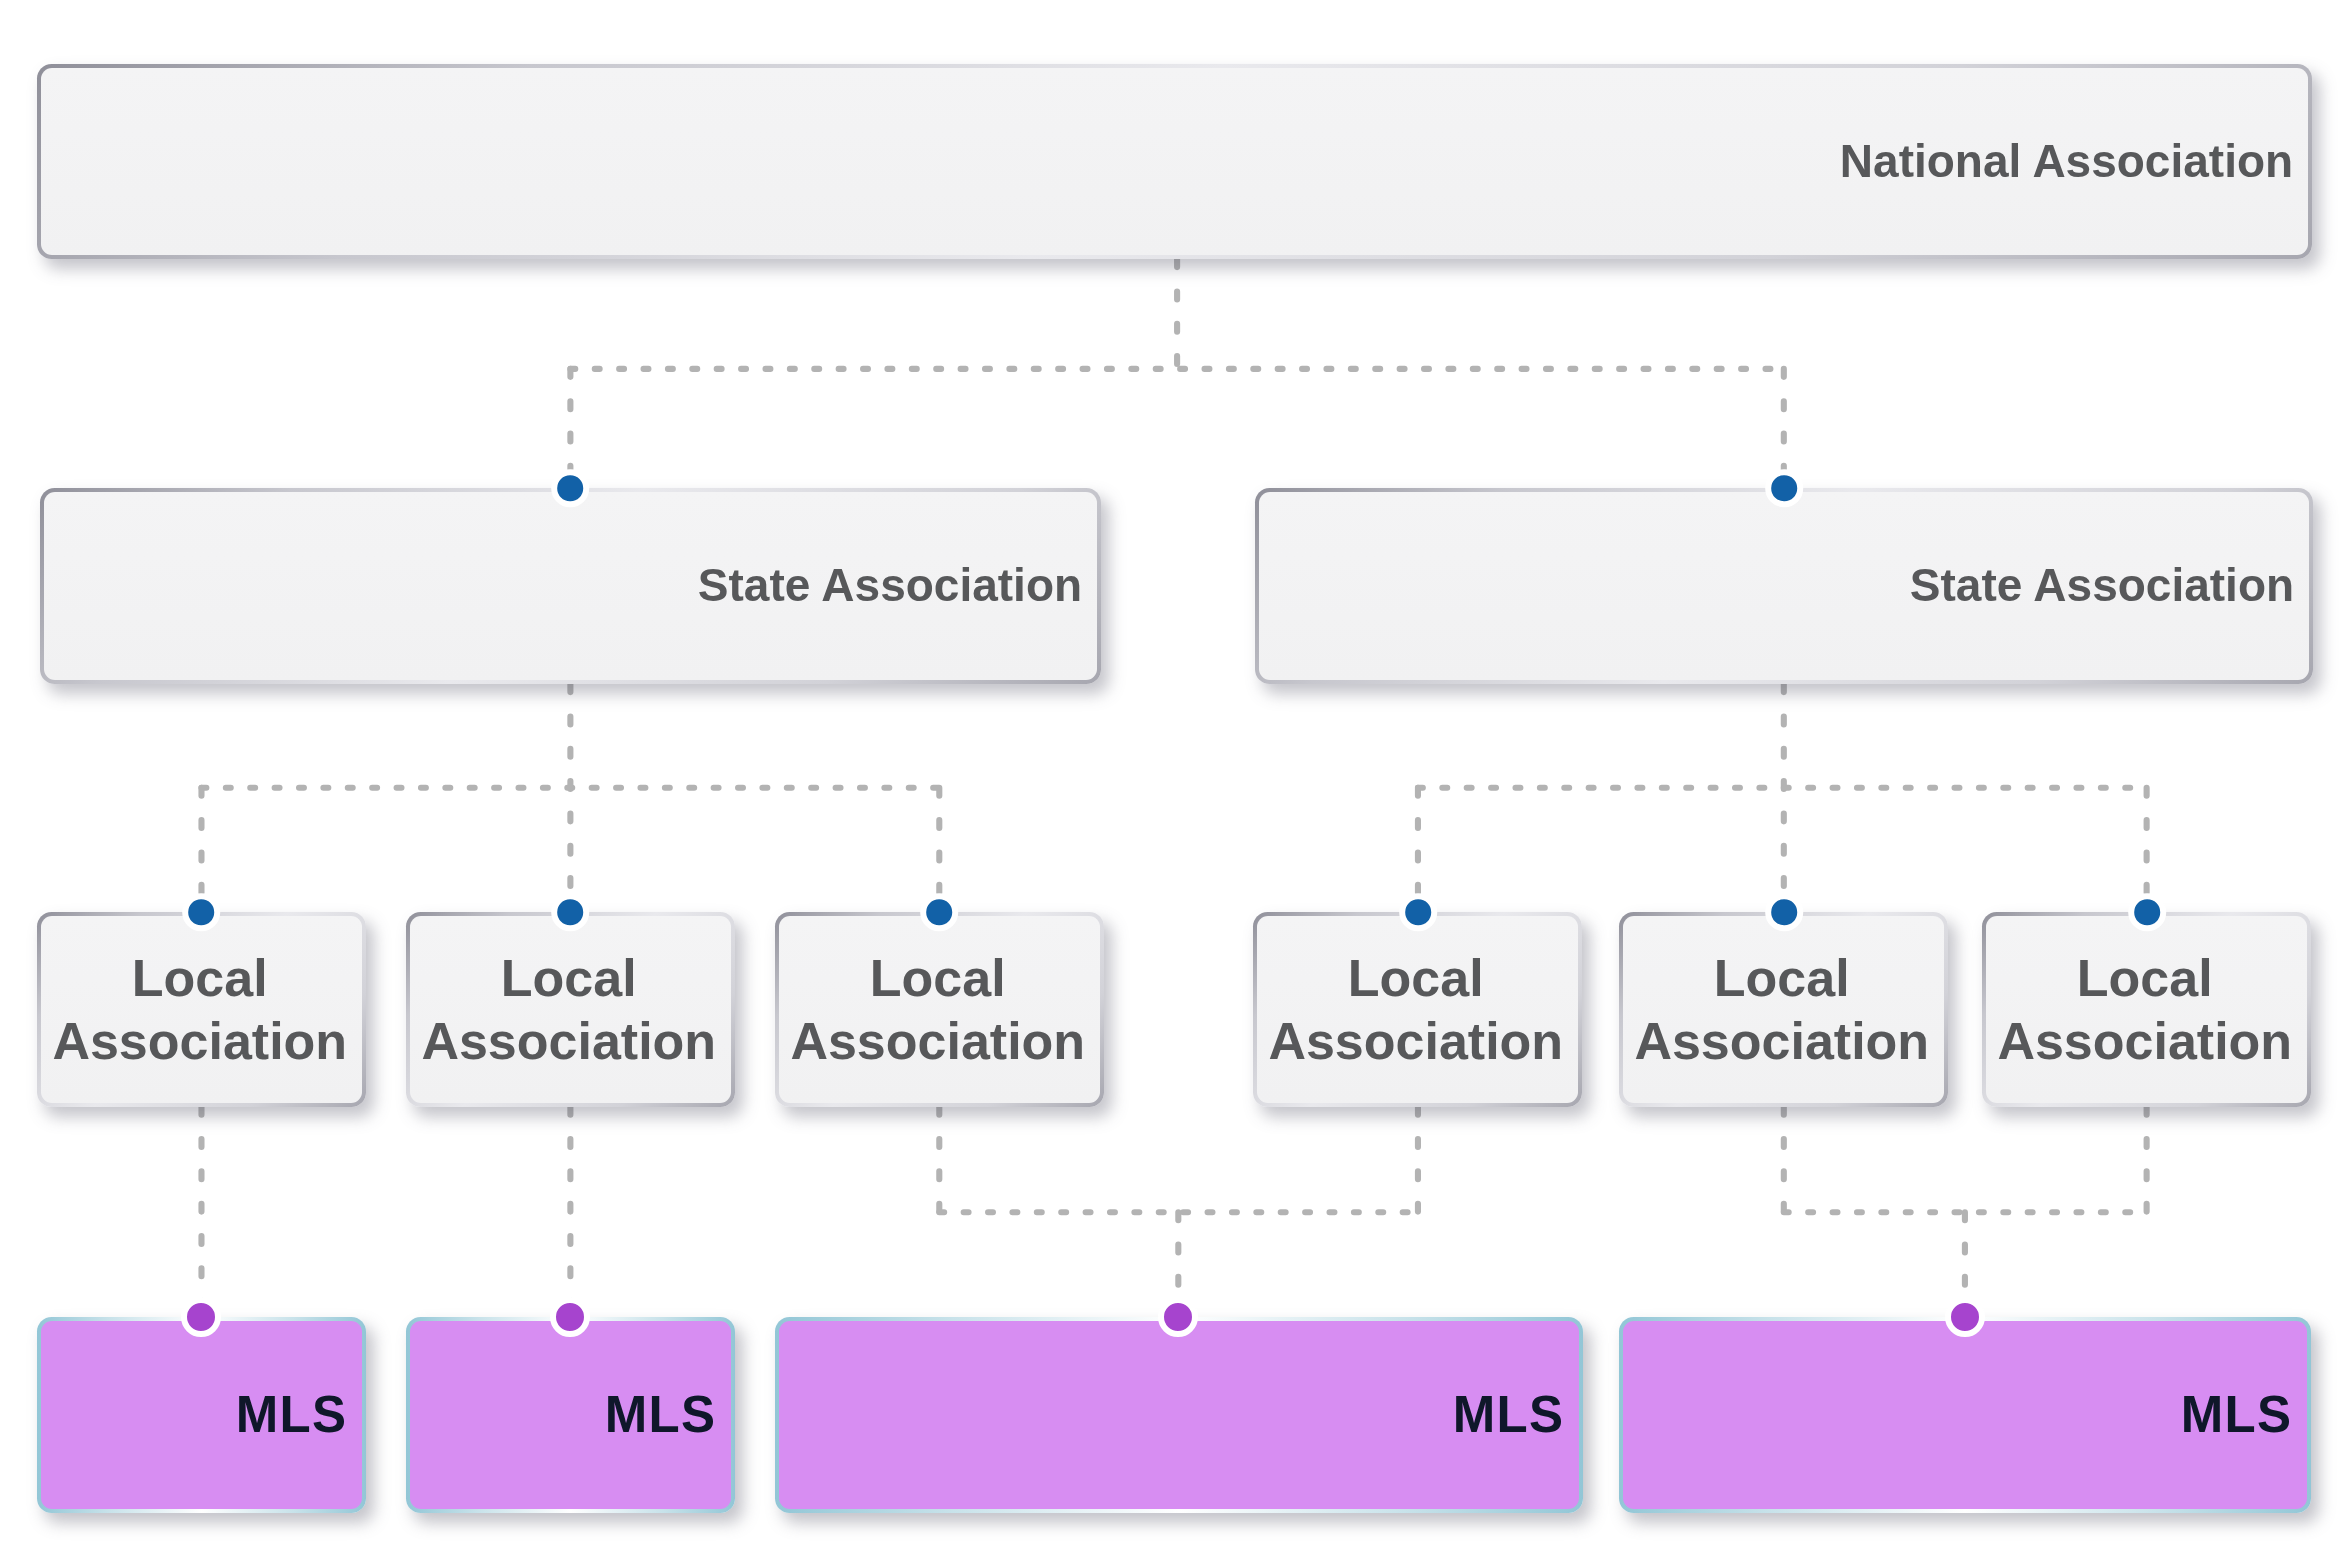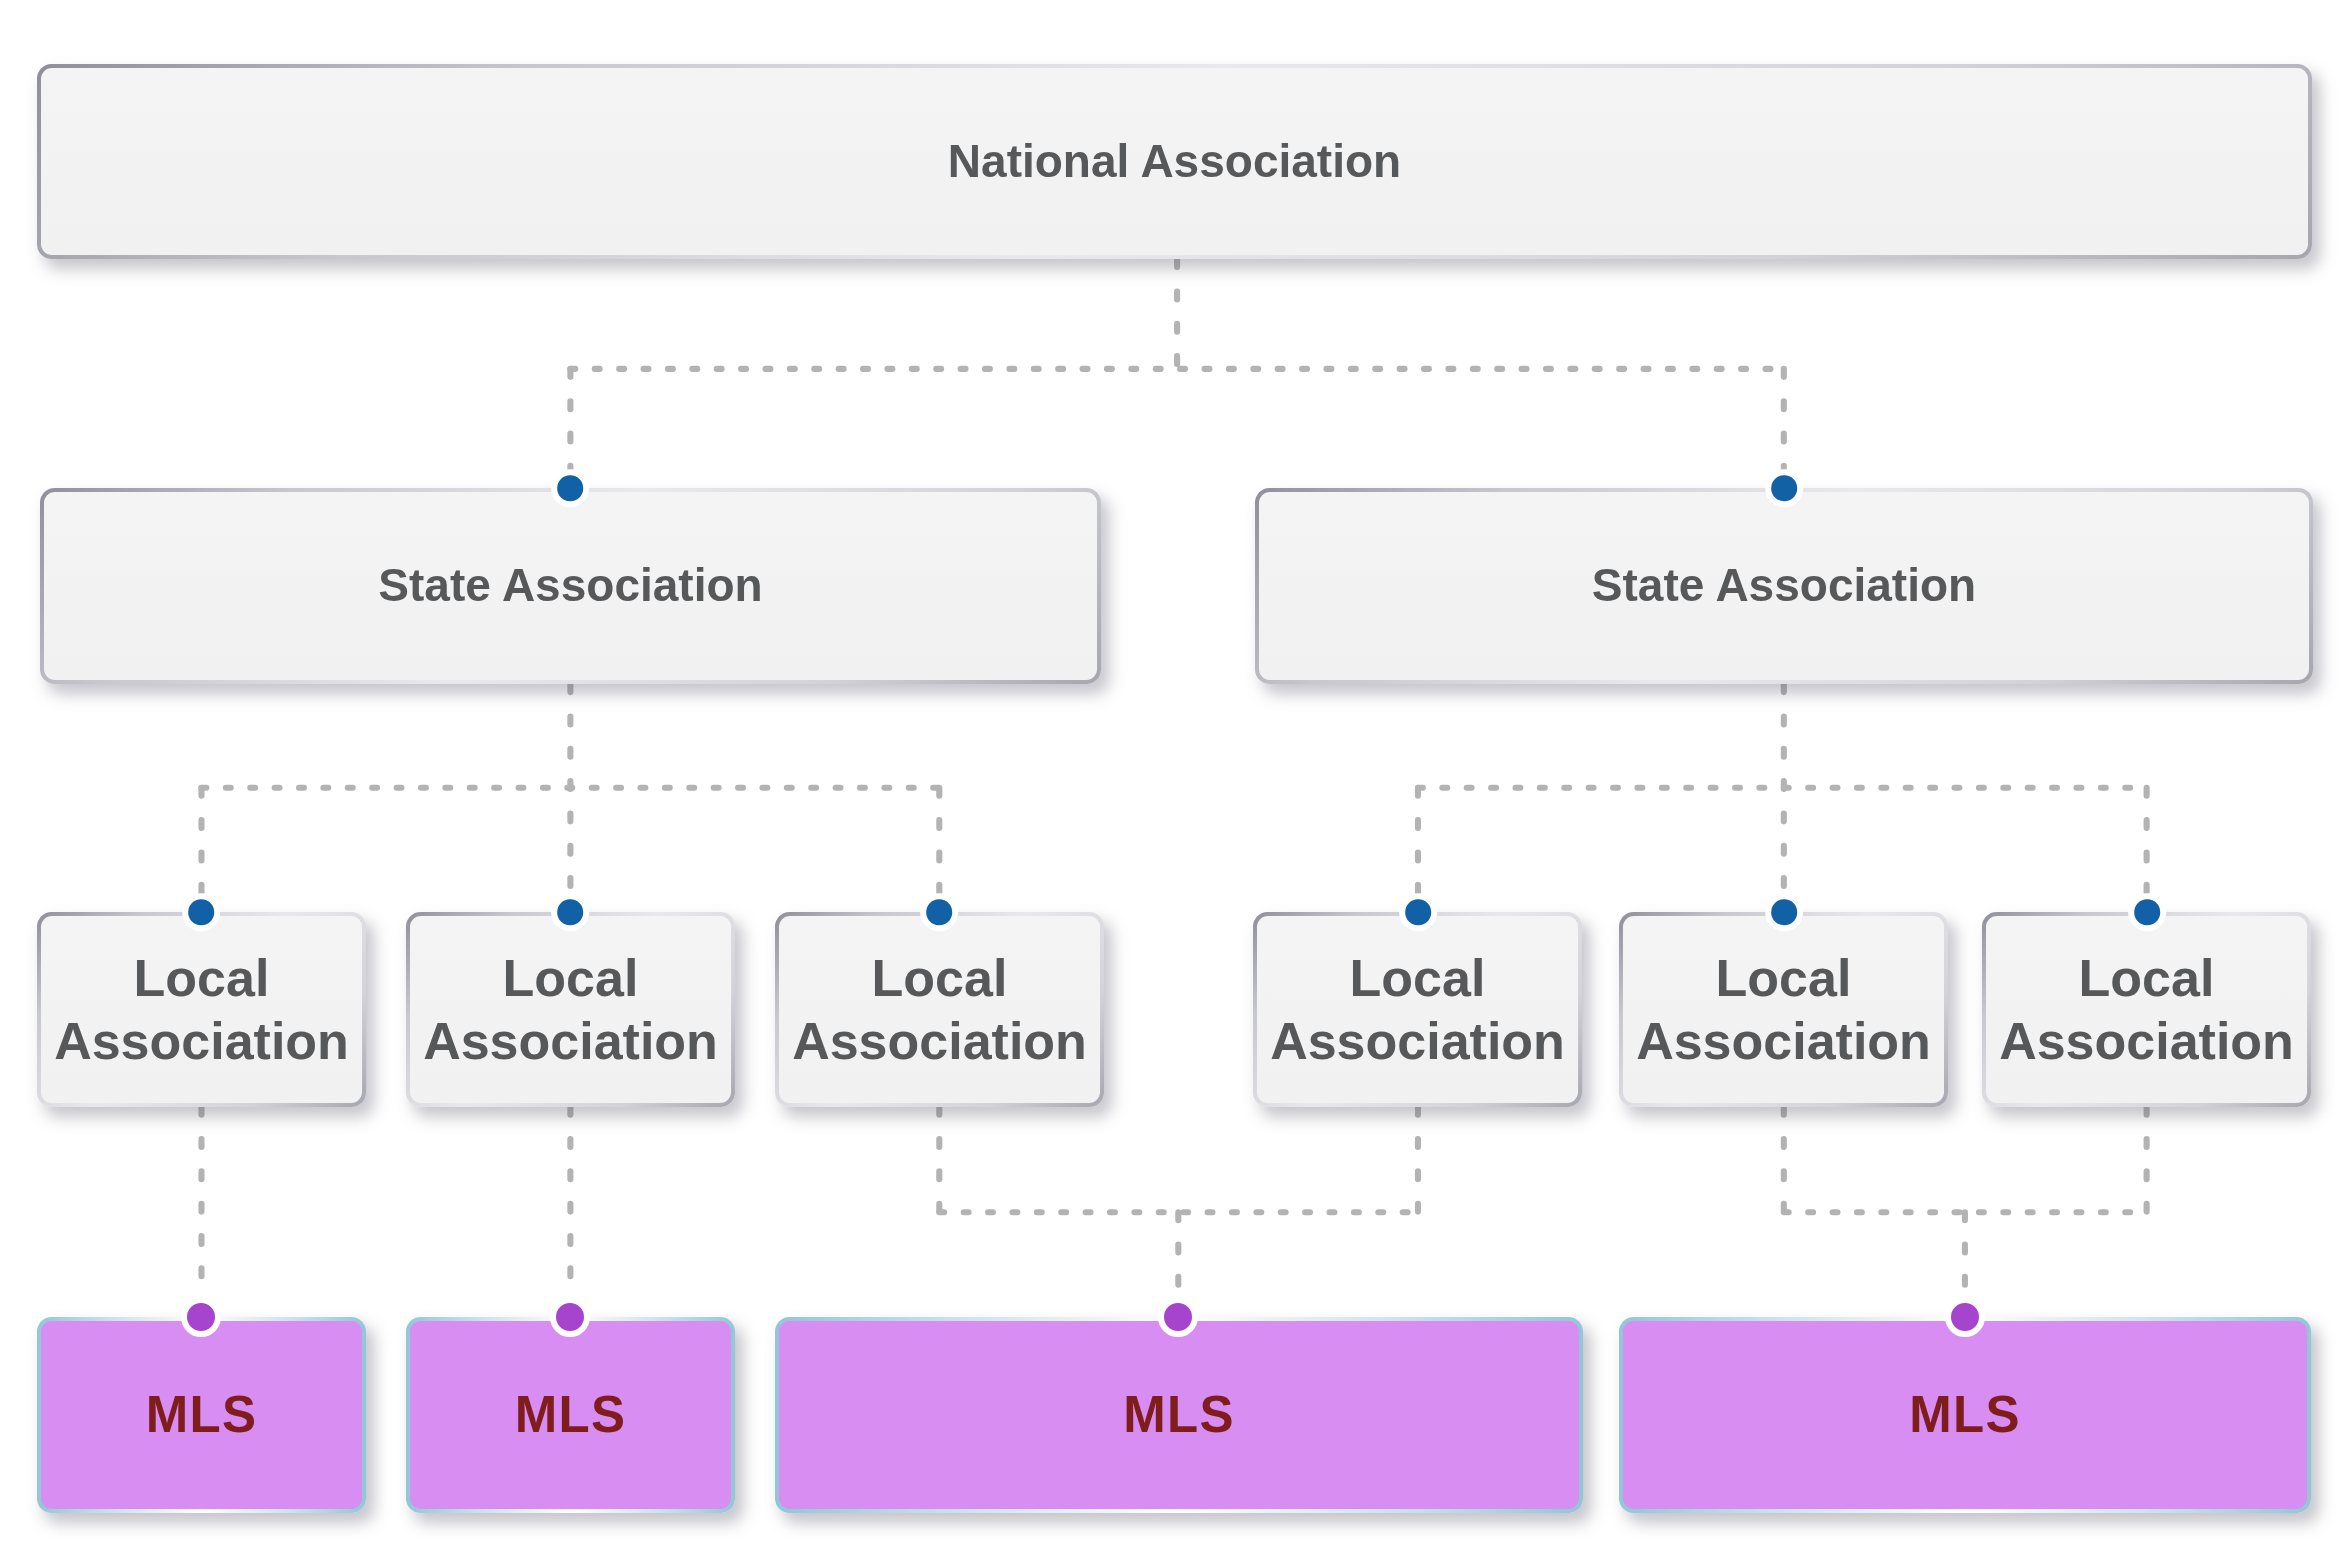--- a/index.html
+++ b/index.html
@@ -48,40 +48,40 @@
   .node.mls {
     background: linear-gradient(to right, #92c6d6 0%, #c8e2ea 22%, #ffffff 50%, #c8e2ea 78%, #92c6d6 100%);
     box-shadow: 7.3px 9.8px 16px rgba(100, 100, 115, 0.38);
   }
   .node-inner {
     width: 100%;
     height: 100%;
     border-radius: 11px;
     display: flex;
     align-items: center;
-    justify-content: center;
+    justify-content: flex-end;
     text-align: center;
     box-sizing: border-box;
     padding: 0 14.6px;
   }
   .node.gray .node-inner {
     background: linear-gradient(180deg, #f4f4f5 0%, #f1f1f2 100%);
   }
   .node.mls .node-inner {
     background: #d78df2;
   }
   .node-label {
     color: #57585a;
     font-weight: 700;
     line-height: 1.2;
   }
   .node-label.lg { font-size: 46px; }
   .node-label.md { font-size: 52px; }
   .node.mls .node-label {
-    color: #7f1d1d;
+    color: #0f172a;
     font-size: 51px;
     letter-spacing: 1.2px;
   }
 
   
   .dot {
     position: absolute;
     transform: translate(-50%, -50%);
     border-radius: 50%;
     border: 6.1px solid #ffffff;

